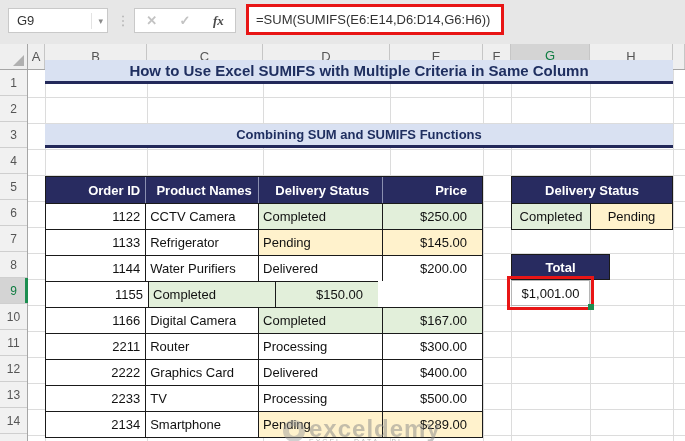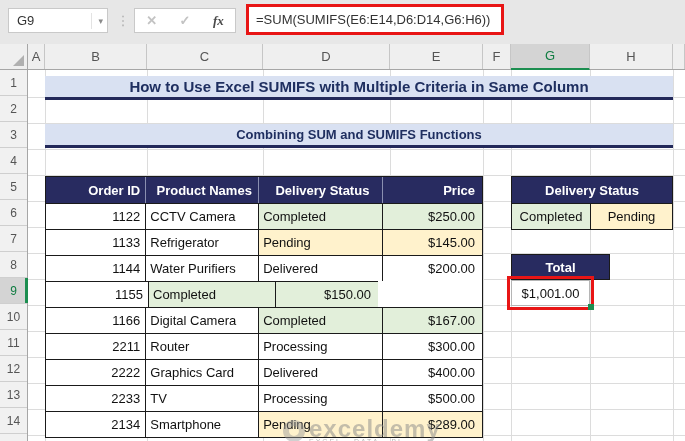--- a/index.html
+++ b/index.html
@@ -29,35 +29,35 @@
   .rowhead{position:relative;width:100%;height:26px;line-height:26px;text-align:center;font-size:12px;color:#555;border-bottom:1px solid #CFCFCF;}
   .rowhead.sel{background:#D4D4D4;color:#0F7C41;}
   .rowhead.sel .bar{position:absolute;right:-1px;top:0;width:3px;height:100%;background:#1C8E50;}
 
   
   .sheet{position:absolute;left:28px;top:70px;width:657px;height:371px;background-color:#fff;background-image:repeating-linear-gradient(to bottom,transparent 0px,transparent 25px,#DCDCDC 25px,#DCDCDC 26px);background-position:0 2px;}
   .vl{position:absolute;top:0;width:1px;height:100%;background:#DCDCDC;}
 
   
   .banner{position:absolute;left:45px;width:628px;background:#D9E1F2;border-bottom:3px solid #23295A;color:#1F2F60;font-weight:bold;text-align:center;}
-  .banner.title{top:76px;height:24px;line-height:21px;font-size:15px;}
+  .banner.title{top:60px;height:24px;line-height:21px;font-size:15px;}
   .banner.subtitle{top:124px;height:24px;line-height:21px;font-size:13px;}
 
   
   .main-table{position:absolute;left:45px;top:176px;width:438px;border:1px solid #1a1a1a;background:#fff;}
   .trow{display:flex;height:26px;}
   .trow.head{background:#282B60;}
   .th{color:#fff;font-weight:bold;font-size:13px;display:flex;align-items:center;justify-content:center;border-left:1px solid #8A8FB0;}
   .th:first-child{border-left:none;}
   .td{font-size:13px;color:#111;display:flex;align-items:center;border-top:1px solid #1a1a1a;border-left:1px solid #1a1a1a;background:#fff;text-align:center;}
   .td:first-child{border-left:none;}
   .c-id{width:102px;justify-content:flex-end;padding-right:5px;}
   .c-prod{width:116px;padding-left:4px;}
   .c-status{width:127px;padding-left:4px;}
-  .c-price{width:103px;justify-content:flex-end;padding-right:7px;}
+  .c-price{width:103px;justify-content:flex-end;padding-right:15px;}
   .hl-green{background:#E2EFDA;}
   .hl-yellow{background:#FFF2CC;}
 
   
   .crit-table{position:absolute;left:511px;top:176px;width:162px;border:1px solid #1a1a1a;background:#fff;}
   .crit-head{height:26px;background:#282B60;color:#fff;font-weight:bold;font-size:13px;display:flex;align-items:center;justify-content:center;}
   .crit-row{display:flex;height:26px;}
   .crit-cell{font-size:13px;color:#111;display:flex;align-items:center;justify-content:center;border-top:1px solid #1a1a1a;}
   .crit-completed{width:79px;background:#E2EFDA;}
   .crit-pending{width:83px;border-left:1px solid #1a1a1a;background:#FFF2CC;}

